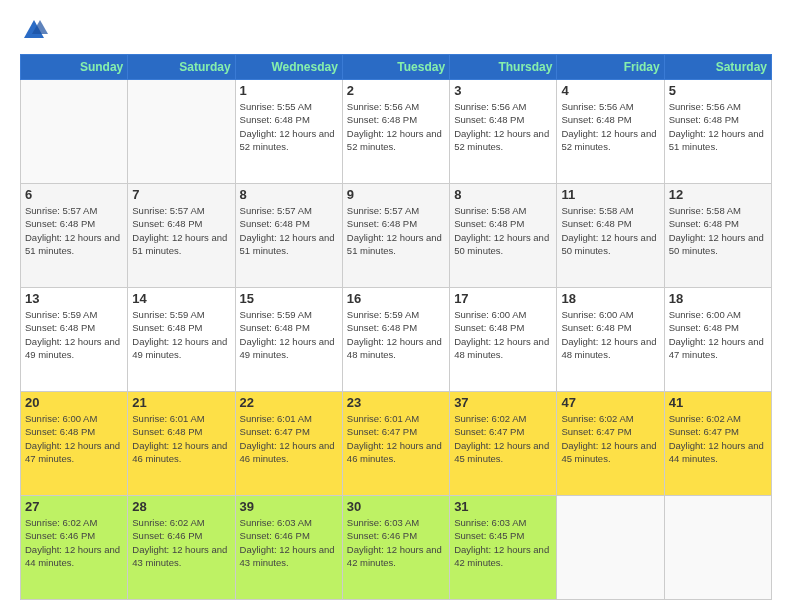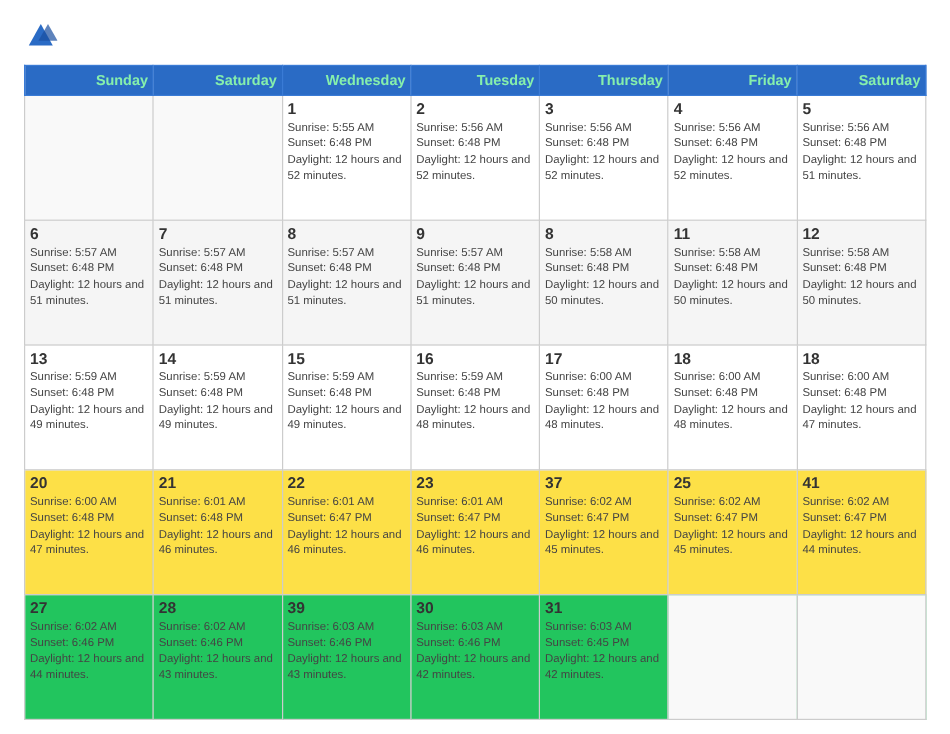--- a/index.html
+++ b/index.html
@@ -280,33 +280,33 @@
 Sunset: 6:47 PM
 Daylight: 12 hours and 46 minutes.</div>
           </td>
           <td>
             <div class="day-number">37</div>
             <div class="day-info" style="white-space: pre-line;">Sunrise: 6:02 AM
 Sunset: 6:47 PM
 Daylight: 12 hours and 45 minutes.</div>
           </td>
           <td>
-            <div class="day-number">25</div>
+            <div class="day-number">47</div>
             <div class="day-info" style="white-space: pre-line;">Sunrise: 6:02 AM
 Sunset: 6:47 PM
 Daylight: 12 hours and 45 minutes.</div>
           </td>
           <td>
             <div class="day-number">41</div>
             <div class="day-info" style="white-space: pre-line;">Sunrise: 6:02 AM
 Sunset: 6:47 PM
 Daylight: 12 hours and 44 minutes.</div>
           </td>
         </tr>
-        <tr style="background: #22c55e;">
+        <tr style="background: #bef264;">
           <td>
             <div class="day-number">27</div>
             <div class="day-info" style="white-space: pre-line;">Sunrise: 6:02 AM
 Sunset: 6:46 PM
 Daylight: 12 hours and 44 minutes.</div>
           </td>
           <td>
             <div class="day-number">28</div>
             <div class="day-info" style="white-space: pre-line;">Sunrise: 6:02 AM
 Sunset: 6:46 PM

